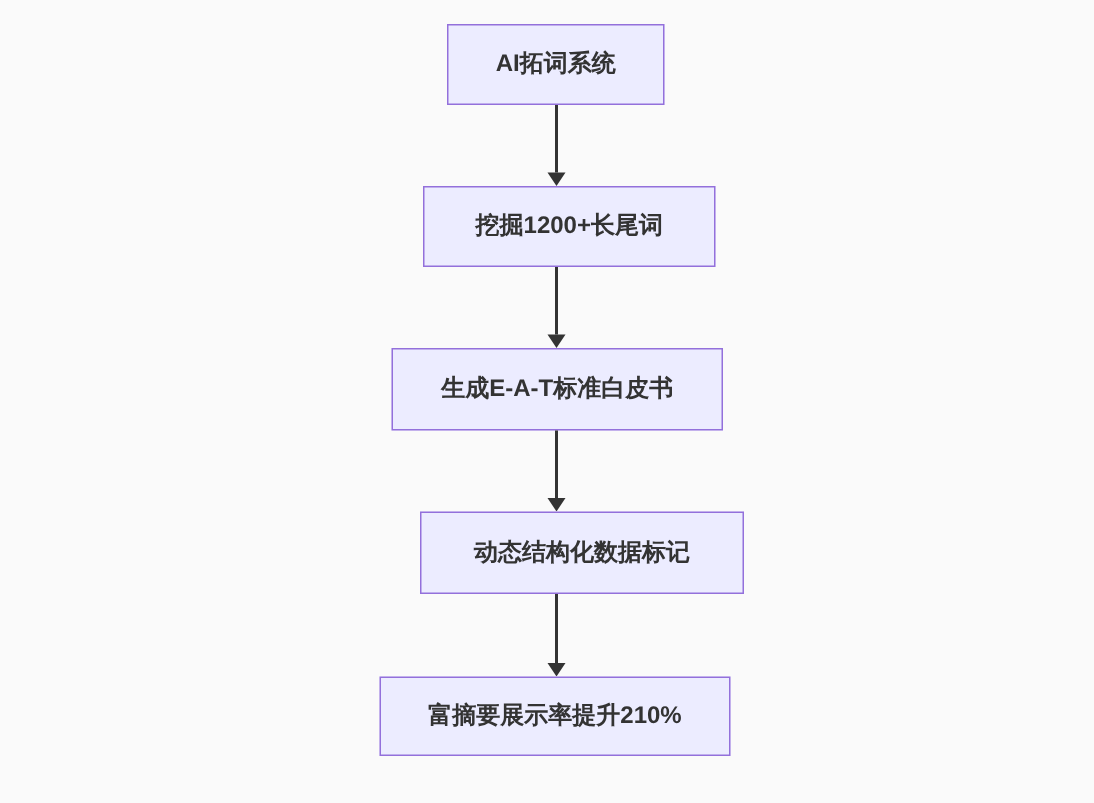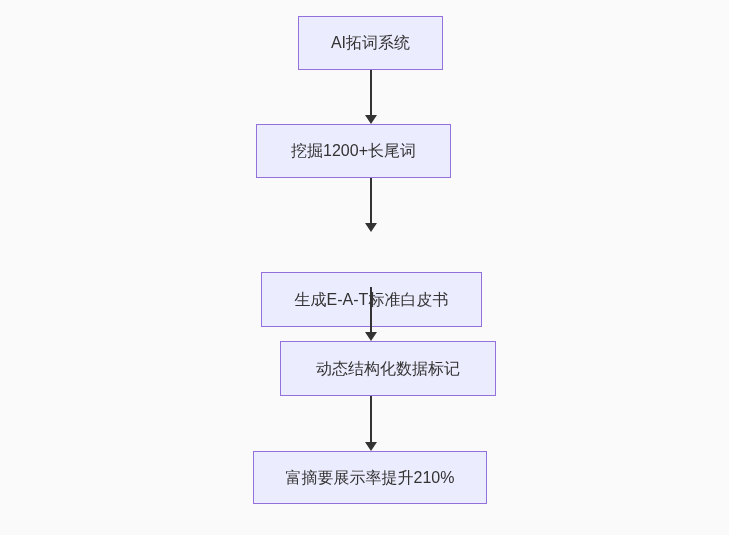--- a/index.html
+++ b/index.html
@@ -7,38 +7,39 @@
     padding: 0;
     background: #fafafa;
   }
   .canvas {
     position: relative;
     width: 603px;
     height: 535px;
     background: #fafafa;
     font-family: "Liberation Sans", "DejaVu Sans", sans-serif;
     overflow: hidden;
+    font-weight: bold;
   }
   .node {
     position: absolute;
     box-sizing: border-box;
     background: #ececff;
     border: 1px solid #9370db;
     color: #333333;
     font-size: 16px;
     line-height: 1.2;
     display: flex;
     align-items: center;
     justify-content: center;
     text-align: center;
     white-space: nowrap;
   }
   .node1 { left: 298px; top: 16px;  width: 145px; height: 54px; }
-  .node2 { left: 256px; top: 124px; width: 195px; height: 54px; }
-  .node3 { left: 261px; top: 232px; width: 221px; height: 55px; margin-top: 40px; }
+  .node2 { left: 282px; top: 124px; width: 195px; height: 54px; }
+  .node3 { left: 261px; top: 232px; width: 221px; height: 55px; }
   .node4 { left: 263px; top: 341px; width: 216px; height: 55px; margin-left: 17px; }
   .node5 { left: 253px; top: 451px; width: 234px; height: 53px; text-align: right; }
 
   .edge {
     position: absolute;
     left: 365px;
     width: 12px;
     display: flex;
     flex-direction: column;
     align-items: center;

